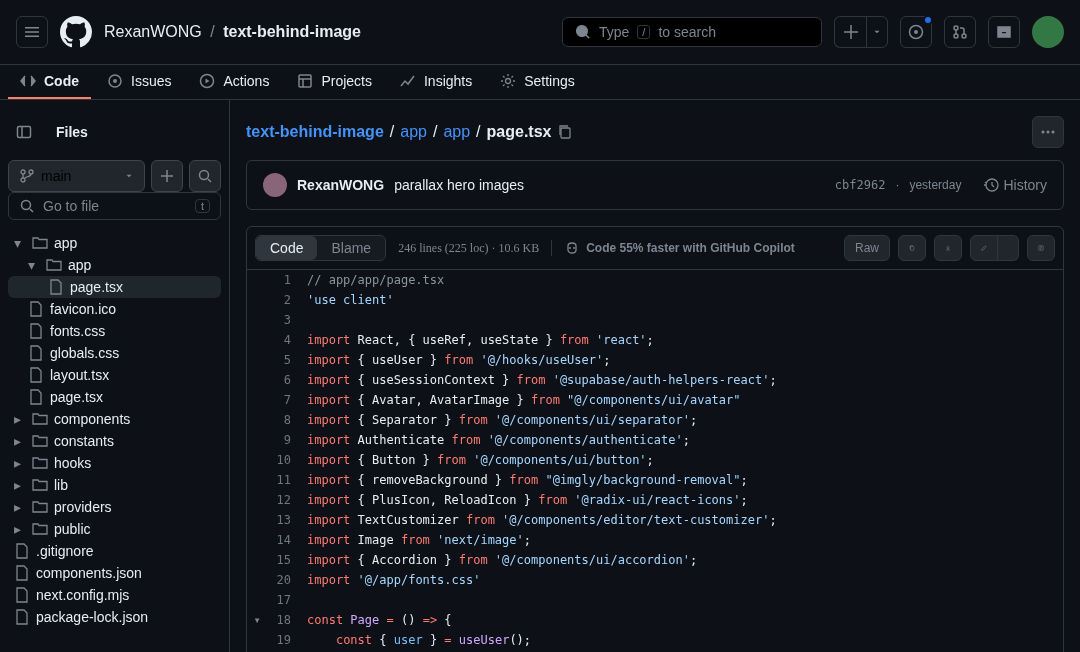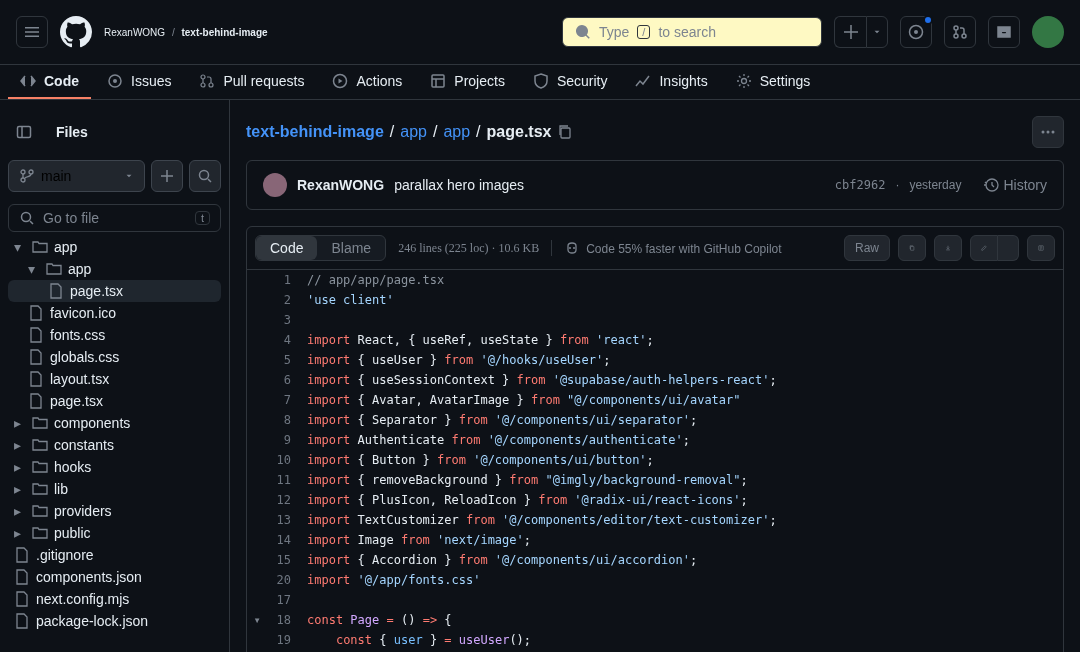--- a/index.html
+++ b/index.html
@@ -2,46 +2,46 @@
 <html><head>
 <meta charset="utf-8">
 <style>
 * { box-sizing: border-box; margin: 0; padding: 0; }
 body { font-family: -apple-system, BlinkMacSystemFont, "Segoe UI", Helvetica, Arial, sans-serif; font-size: 14px; color: #e6edf3; background: #0d1117; }
 a { color: inherit; text-decoration: none; }
 
 .topbar { display: flex; align-items: center; padding: 16px; gap: 12px; border-bottom: 1px solid #30363d; }
 .hamburger { width: 32px; height: 32px; border: 1px solid #30363d; border-radius: 6px; display: flex; align-items: center; justify-content: center; }
 .gh-logo { width: 32px; height: 32px; fill: #e6edf3; }
-.crumb { font-size: 10px; }
+.crumb { font-size: 16px; }
 .crumb .sep { color: #7d8590; padding: 0 4px; }
 .crumb .repo { font-weight: 600; }
 .spacer { flex: 1; }
-.search-top { display: flex; align-items: center; gap: 8px; border: 1px solid #30363d; background: #fef9c3; border-radius: 6px; padding: 6px 12px; color: #7d8590; width: 260px; }
+.search-top { display: flex; align-items: center; gap: 8px; border: 1px solid #30363d; background: #000000; border-radius: 6px; padding: 6px 12px; color: #7d8590; width: 260px; }
 .btn-icon { width: 32px; height: 32px; border: 1px solid #30363d; border-radius: 6px; display: flex; align-items: center; justify-content: center; color: #7d8590; }
 .btn-icon.active { position: relative; }
 .dot-blue { position: absolute; top: -2px; right: -2px; width: 10px; height: 10px; background: #1f6feb; border-radius: 50%; border: 2px solid #0d1117; }
 .avatar { width: 32px; height: 32px; border-radius: 50%; background: #374; }
 .plus-group { display: flex; }
 .plus-group .btn-icon:first-child { border-radius: 6px 0 0 6px; border-right: none; }
 .plus-group .btn-icon:last-child { border-radius: 0 6px 6px 0; width: 22px; }
 
 .tabs { display: flex; align-items: center; padding: 0 8px; border-bottom: 1px solid #30363d; gap: 4px; }
 .tab { display: flex; align-items: center; gap: 8px; padding: 8px 12px; color: #e6edf3; font-size: 14px; border-bottom: 2px solid transparent; }
 .tab.selected { border-bottom-color: #f78166; font-weight: 600; }
 .tab svg { fill: #7d8590; }
 
 .main { display: flex; }
 .sidebar { width: 230px; border-right: 1px solid #30363d; padding: 16px 8px; }
 .files-hdr { display: flex; align-items: center; gap: 8px; margin-bottom: 12px; }
 .files-hdr h3 { font-size: 14px; font-weight: 700; padding-left: 8px; }
-.branch-row { display: flex; gap: 6px; margin-bottom: 12px; }
+.branch-row { display: flex; gap: 6px; }
 .branch-btn { display: flex; align-items: center; gap: 6px; border: 1px solid #3d444d; background: #21262d; border-radius: 6px; padding: 5px 10px; flex: 1; font-size: 14px; }
 .sq-btn { width: 32px; height: 32px; border: 1px solid #3d444d; background: #21262d; border-radius: 6px; display: flex; align-items: center; justify-content: center; }
-.search-files { display: flex; align-items: center; gap: 8px; border: 1px solid #30363d; border-radius: 6px; padding: 5px 10px; margin-bottom: 4px; color: #7d8590; }
+.search-files { display: flex; align-items: center; gap: 8px; border: 1px solid #30363d; border-radius: 6px; padding: 5px 10px; margin-bottom: 12px; color: #7d8590; }
 .search-files .kbd { margin-left: auto; border: 1px solid #30363d; border-radius: 4px; padding: 0 5px; font-size: 11px; }
 
 .tree { font-size: 14px; }
 .tree-row { display: flex; align-items: center; gap: 6px; padding: 3px 6px; border-radius: 6px; }
 .tree-row.selected { background: #1f262e; }
 .tree-row .chev { width: 12px; color: #7d8590; }
 .indent1 { padding-left: 20px; }
 .indent2 { padding-left: 40px; }
 
 .content { flex: 1; padding: 16px; min-width: 0; }
@@ -57,21 +57,21 @@
 .commit-sha { margin-left: auto; font-family: ui-monospace, monospace; font-size: 12px; color: #7d8590; }
 .commit-time { color: #7d8590; font-size: 12px; }
 .history-link { color: #7d8590; display: flex; align-items: center; gap: 4px; }
 
 .file-box { border: 1px solid #30363d; border-radius: 6px; }
 .file-toolbar { display: flex; align-items: center; padding: 8px; border-bottom: 1px solid #30363d; gap: 12px; }
 .seg { display: flex; background: #161b22; border: 1px solid #30363d; border-radius: 6px; }
 .seg button { background: none; border: none; color: #7d8590; padding: 4px 14px; font-size: 14px; border-radius: 6px; }
 .seg button.active { background: #30363d; color: #e6edf3; }
 .file-meta { color: #7d8590; font-size: 12px; font-family: Liberation Serif, serif; }
-.copilot-hint { display: flex; align-items: flex-end; gap: 6px; color: #7d8590; font-size: 12px; border-left: 1px solid #30363d; padding-left: 12px; }
+.copilot-hint { display: flex; align-items: center; gap: 6px; color: #7d8590; font-size: 12px; border-left: 1px solid #30363d; padding-left: 12px; font-weight: bold; }
 .tb-right { margin-left: auto; display: flex; gap: 8px; }
 .tb-btn { border: 1px solid #30363d; background: #21262d; border-radius: 6px; padding: 4px 10px; font-size: 12px; color: #7d8590; display: flex; align-items: center; }
 .tb-icon { width: 28px; justify-content: center; }
 .tb-group { display: flex; }
 .tb-group .tb-btn { border-radius: 0; }
 .tb-group .tb-btn:first-child { border-radius: 6px 0 0 6px; }
 .tb-group .tb-btn:last-child { border-radius: 0 6px 6px 0; border-left: none; }
 
 .code-area { display: flex; font-family: ui-monospace, SFMono-Regular, monospace; font-size: 12px; line-height: 20px; }
 .gutter-fold { width: 20px; }
@@ -162,46 +162,31 @@
     </a>
   <a class="tab">
       <svg viewBox="0 0 16 16">
         <circle cx="8" cy="8" r="6" fill="none" stroke="#7d8590" stroke-width="1.5"></circle>
         <circle cx="8" cy="8" r="2" fill="#7d8590"></circle>
       </svg>
       <span>Issues</span>
     </a>
   <a class="tab">
       <svg viewBox="0 0 16 16">
-        <circle cx="4" cy="4" r="2" fill="none" stroke="#7d8590" stroke-width="1.2"></circle>
-        <circle cx="4" cy="12" r="2" fill="none" stroke="#7d8590" stroke-width="1.2"></circle>
-        <circle cx="12" cy="12" r="2" fill="none" stroke="#7d8590" stroke-width="1.2"></circle>
-        <path d="M4 6v4M8 4h2a2 2 0 012 2v4" fill="none" stroke="#7d8590" stroke-width="1.2"></path>
-      </svg>
-      <span>Pull requests</span>
-    </a>
-  <a class="tab">
-      <svg viewBox="0 0 16 16">
         <circle cx="8" cy="8" r="6.5" fill="none" stroke="#7d8590" stroke-width="1.5"></circle>
         <path d="M6.5 5.5v5l4-2.5z" fill="#7d8590"></path>
       </svg>
       <span>Actions</span>
     </a>
   <a class="tab">
       <svg viewBox="0 0 16 16">
         <rect x="2" y="2" width="12" height="12" rx="1" fill="none" stroke="#7d8590" stroke-width="1.5"></rect>
         <path d="M2 6h12M6 6v8" stroke="#7d8590" stroke-width="1.5"></path>
       </svg>
       <span>Projects</span>
-    </a>
-  <a class="tab">
-      <svg viewBox="0 0 16 16">
-        <path d="M8 1l6 2v5c0 4-3 6-6 7-3-1-6-3-6-7V3z" fill="none" stroke="#7d8590" stroke-width="1.5"></path>
-      </svg>
-      <span>Security</span>
     </a>
   <a class="tab">
       <svg viewBox="0 0 16 16">
         <path d="M1 13l4-5 3 3 6-8" fill="none" stroke="#7d8590" stroke-width="1.5"></path>
       </svg>
       <span>Insights</span>
     </a>
   <a class="tab">
       <svg viewBox="0 0 16 16">
         <circle cx="8" cy="8" r="2.5" fill="none" stroke="#7d8590" stroke-width="1.3"></circle>

